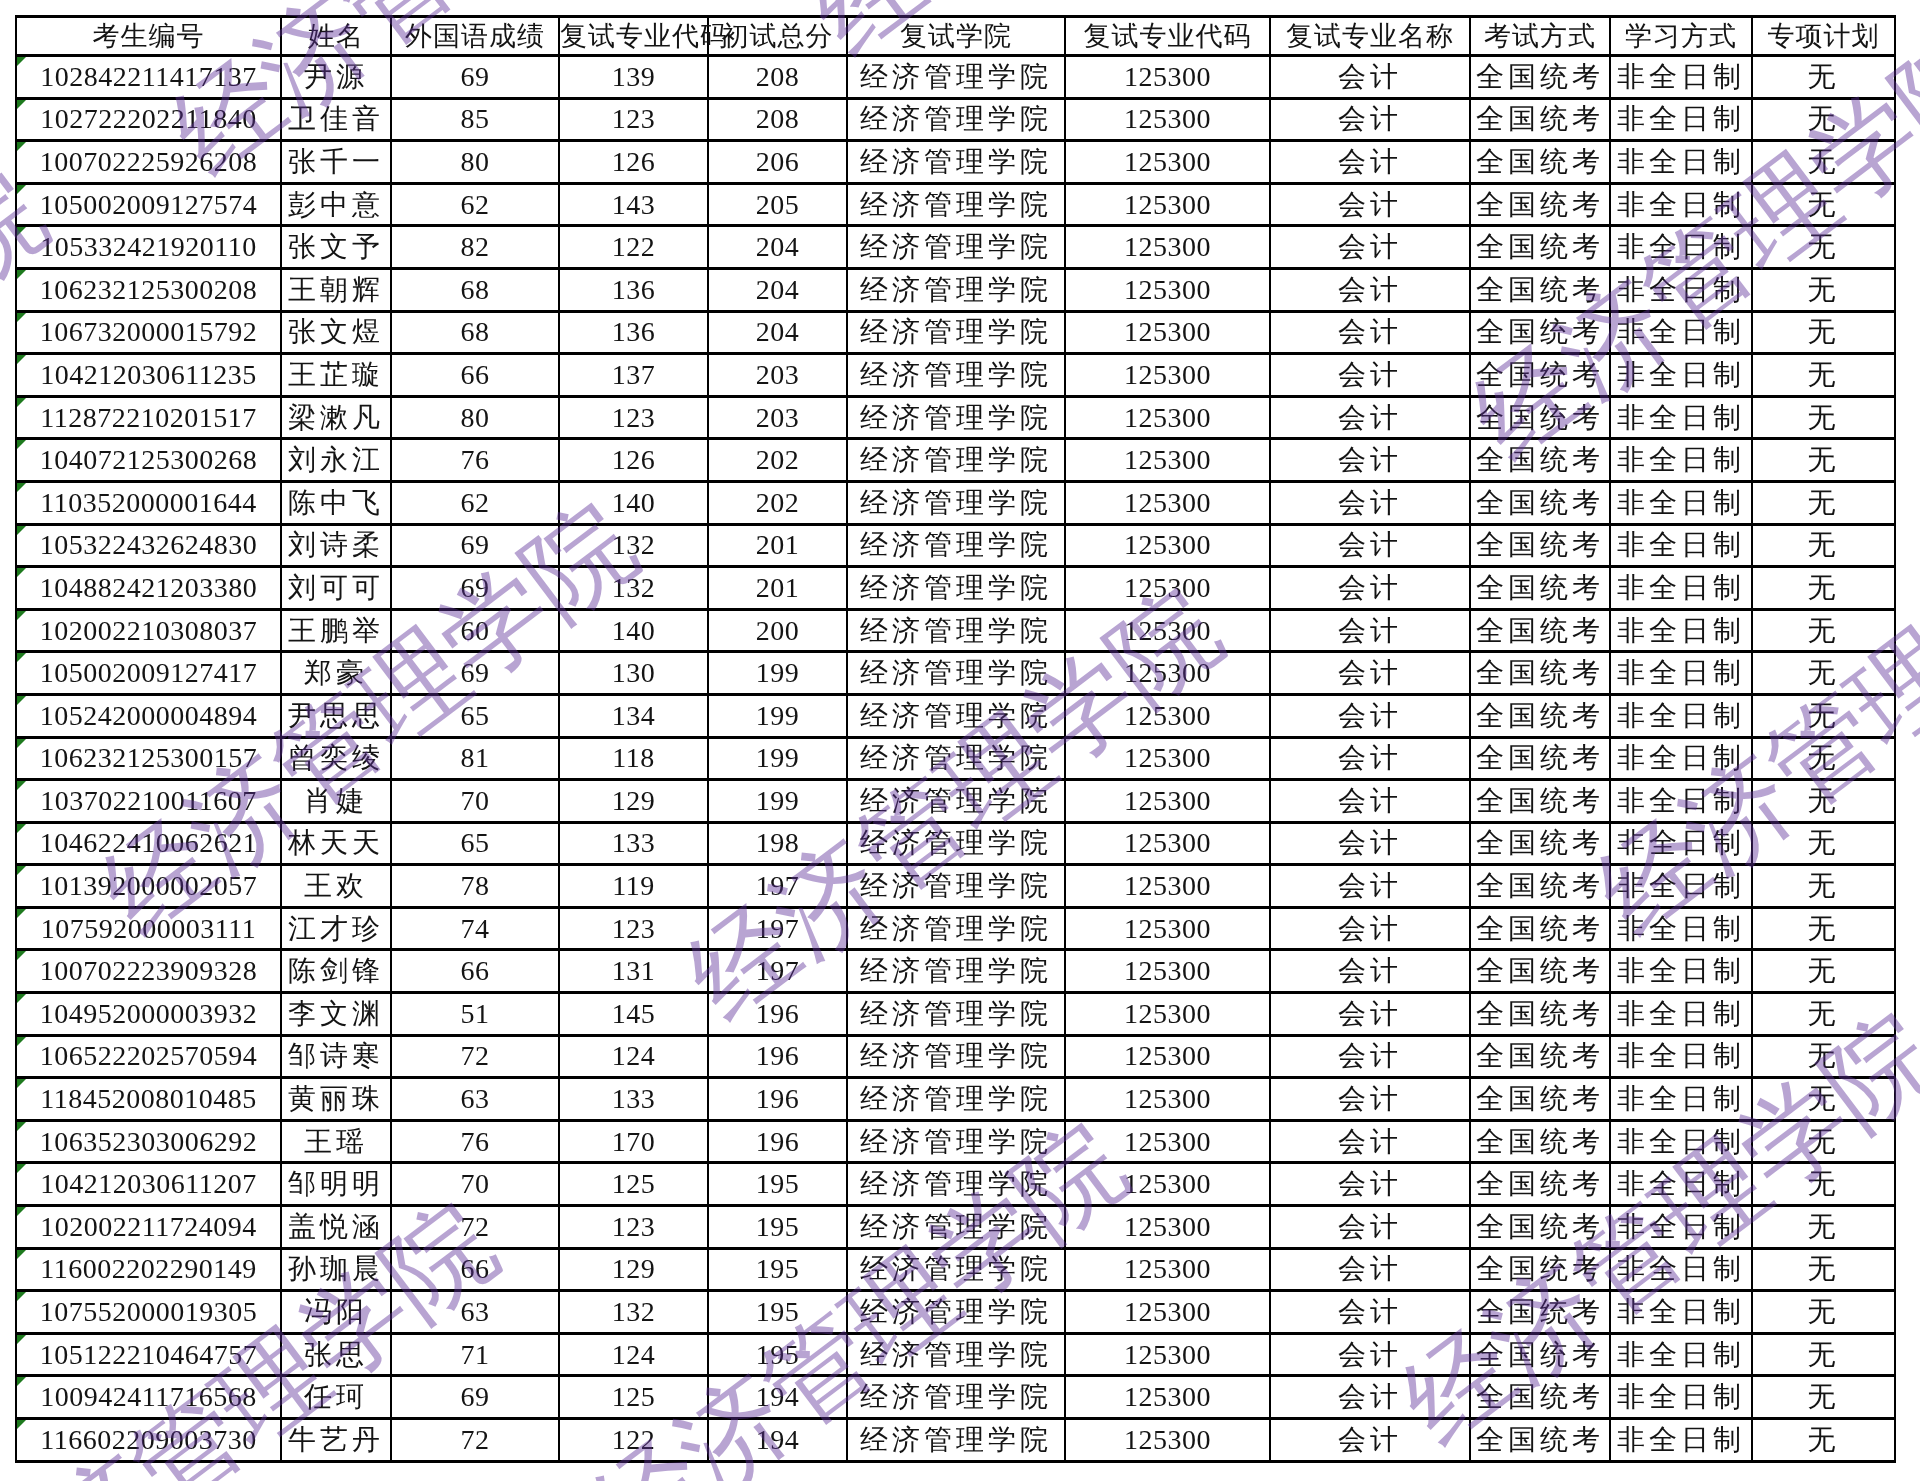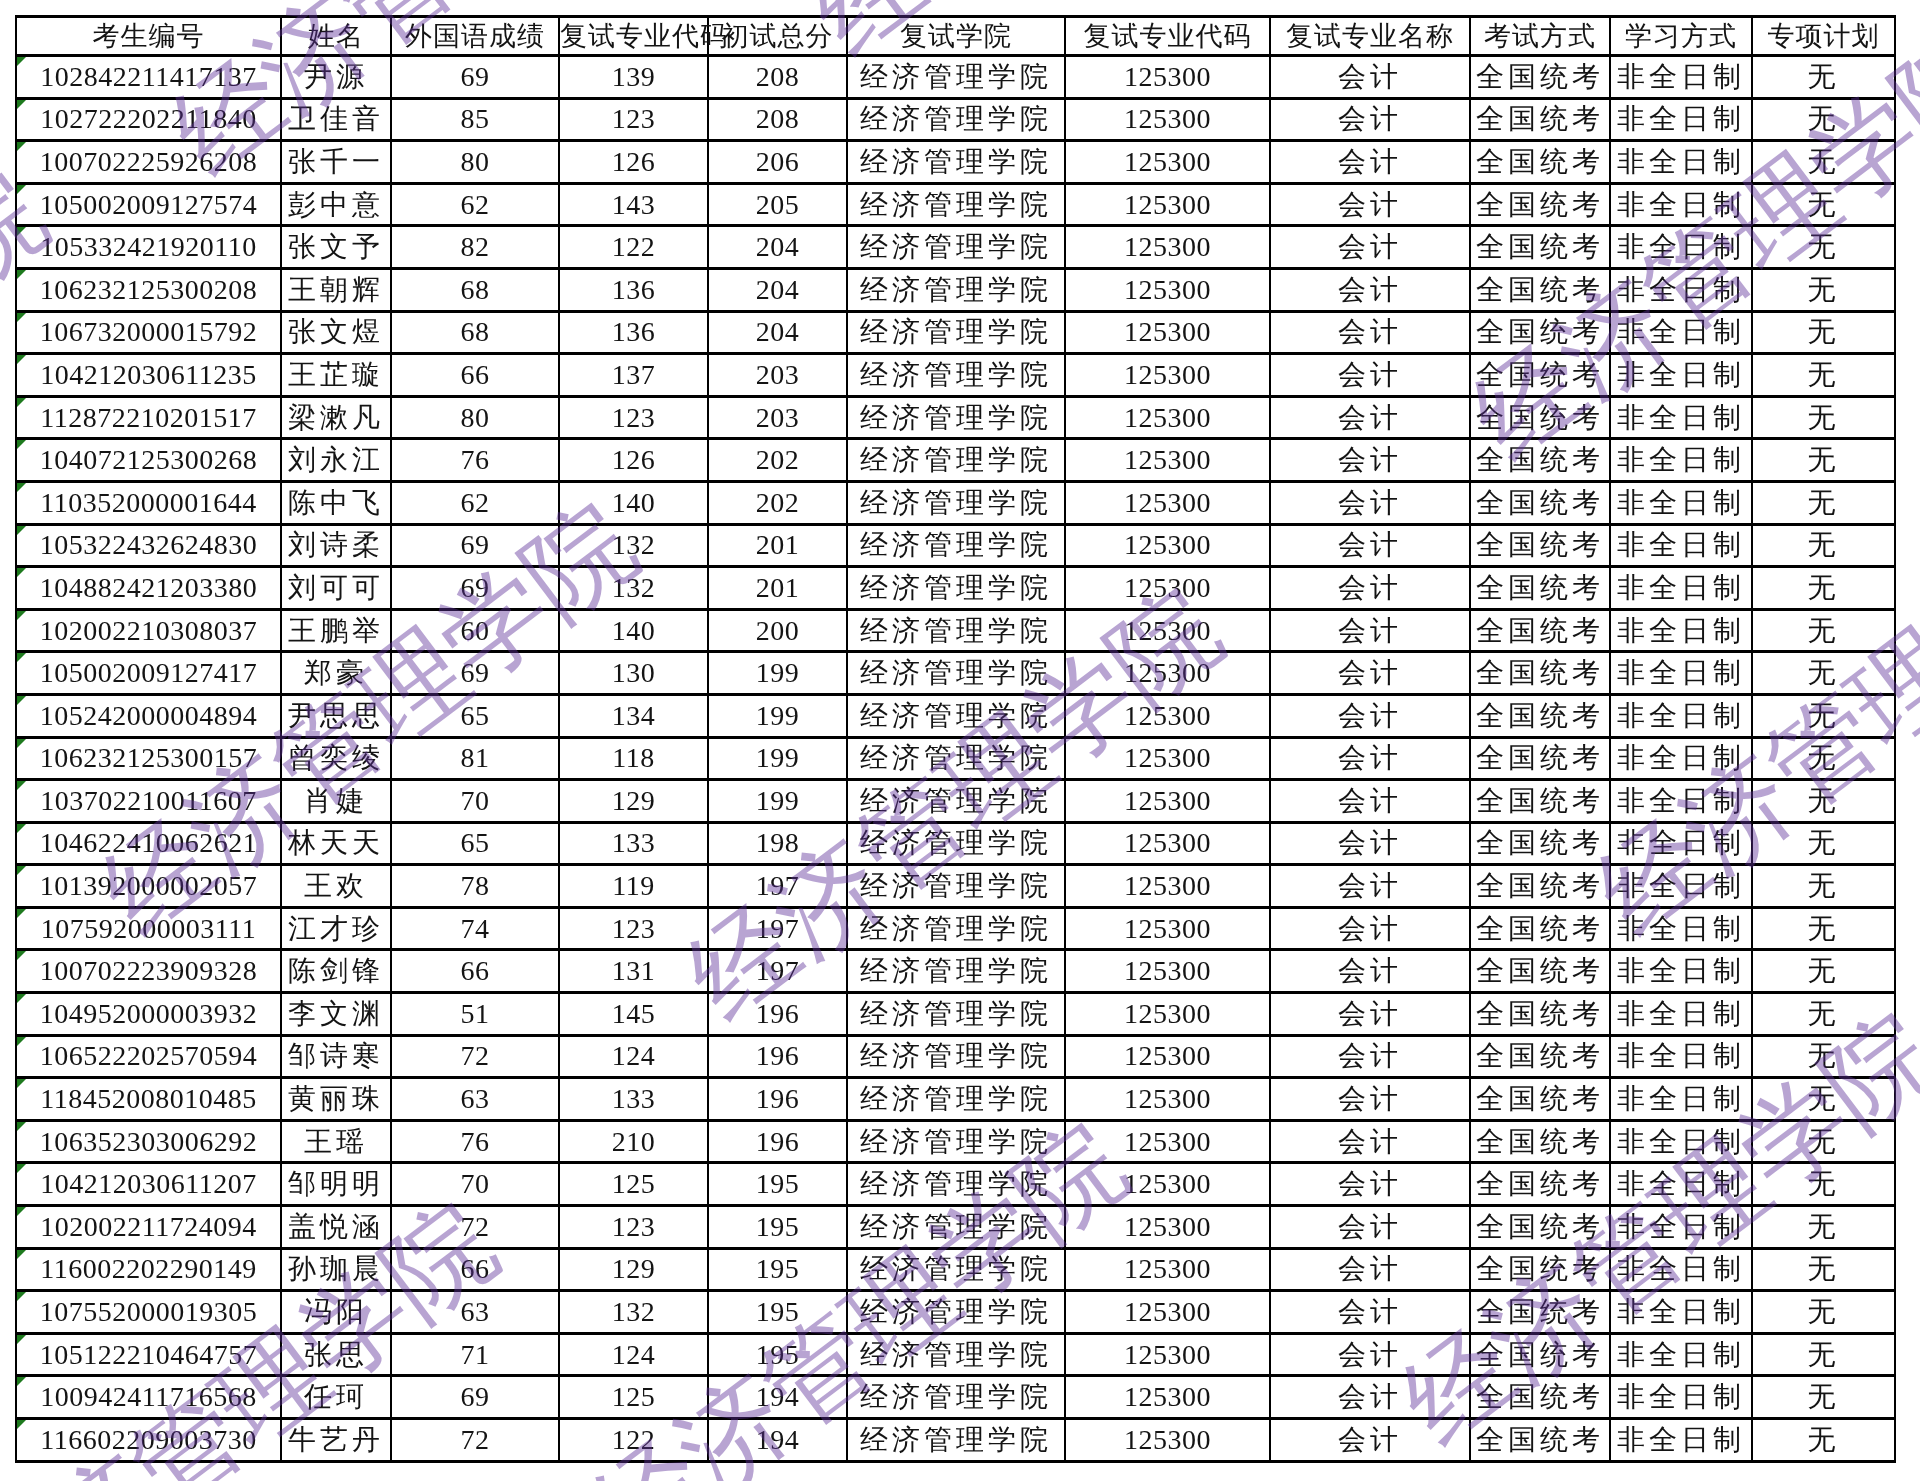--- a/index.html
+++ b/index.html
@@ -419,21 +419,21 @@
           <td class="num">125300</td>
           <td class="cjk">会计</td>
           <td class="cjk">全国统考</td>
           <td class="cjk">非全日制</td>
           <td class="cjk">无</td>
         </tr>
         <tr>
           <td class="id">106352303006292<span class="tri"></span></td>
           <td class="cjk">王瑶</td>
           <td class="num">76</td>
-          <td class="num">210</td>
+          <td class="num">170</td>
           <td class="num">196</td>
           <td class="cjk">经济管理学院</td>
           <td class="num">125300</td>
           <td class="cjk">会计</td>
           <td class="cjk">全国统考</td>
           <td class="cjk">非全日制</td>
           <td class="cjk">无</td>
         </tr>
         <tr>
           <td class="id">104212030611207<span class="tri"></span></td>

